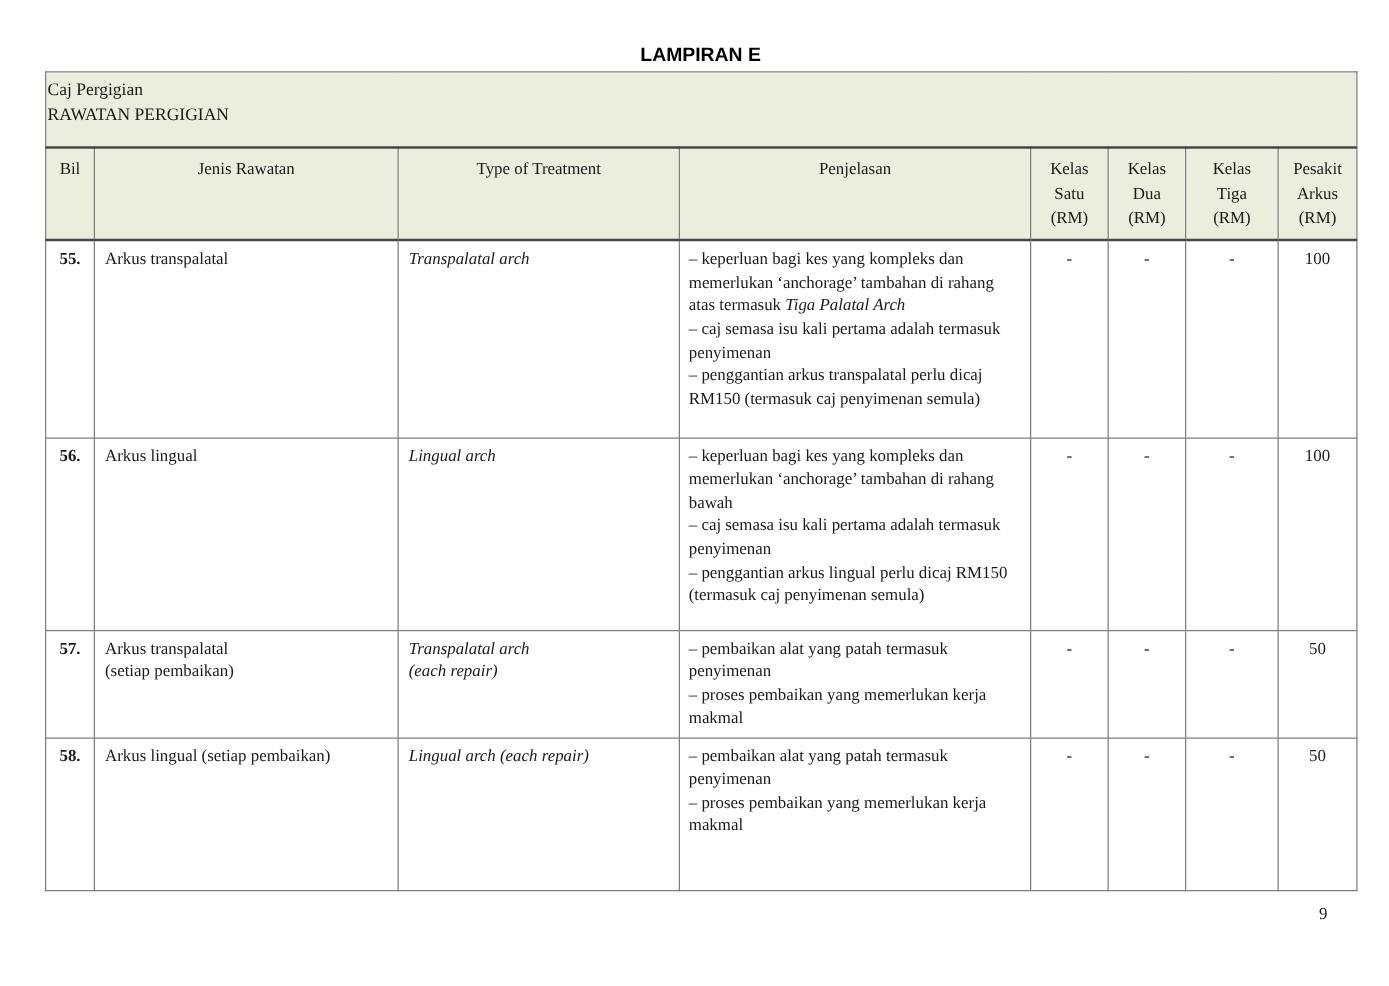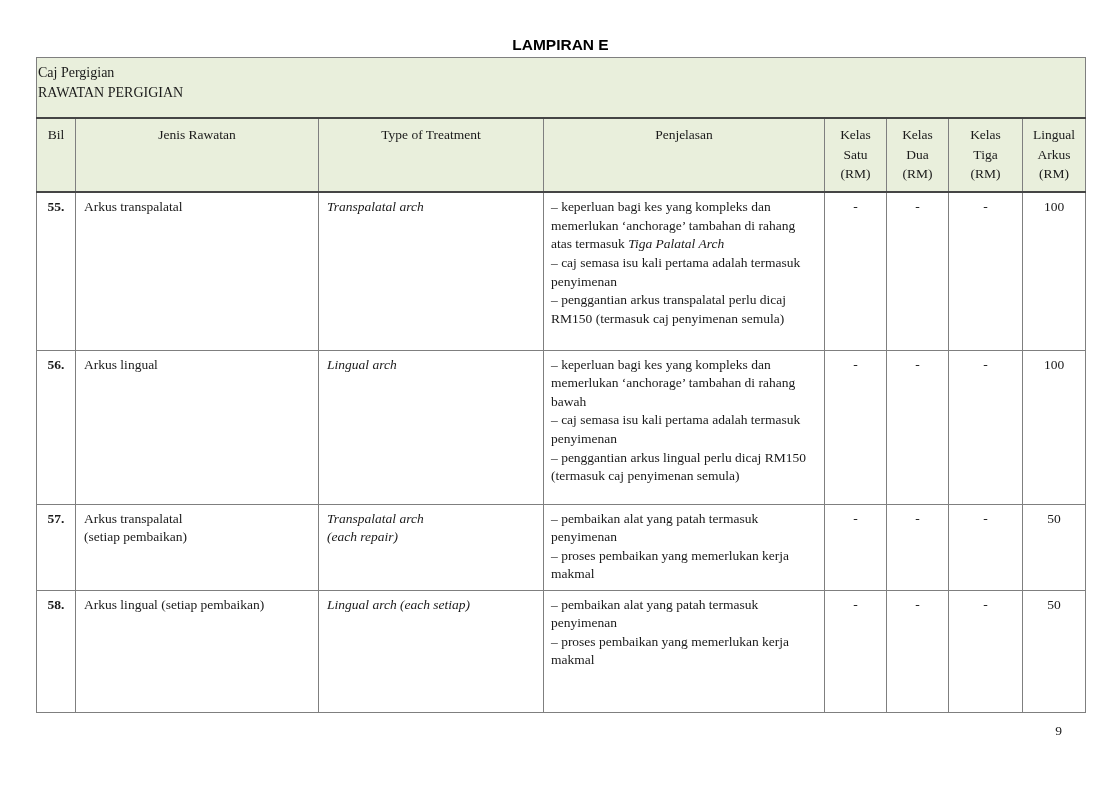--- a/index.html
+++ b/index.html
@@ -123,21 +123,21 @@
             <div>Kelas</div>
             <div>Dua</div>
             <div>(RM)</div>
           </td>
           <td>
             <div>Kelas</div>
             <div>Tiga</div>
             <div>(RM)</div>
           </td>
           <td>
-            <div>Lingual</div>
+            <div>Pesakit</div>
             <div>Arkus</div>
             <div>(RM)</div>
           </td>
         </tr>
     </thead>
     <tbody id="table-body">
         <tr>
           <td class="cell-bil">55.</td>
           <td class="cell-jenis">
             <div>Arkus transpalatal</div>
@@ -191,21 +191,21 @@
           <td class="cell-fee">-</td>
           <td class="cell-fee">-</td>
           <td class="cell-fee">50</td>
         </tr>
         <tr>
           <td class="cell-bil">58.</td>
           <td class="cell-jenis">
             <div>Arkus lingual (setiap pembaikan)</div>
           </td>
           <td class="cell-type">
-            <div>Lingual arch (each setiap)</div>
+            <div>Lingual arch (each repair)</div>
           </td>
           <td class="cell-penjelasan">
             <div><span>– pembaikan alat yang patah termasuk penyimenan</span></div>
             <div><span>– proses pembaikan yang memerlukan kerja makmal</span></div>
           </td>
           <td class="cell-fee">-</td>
           <td class="cell-fee">-</td>
           <td class="cell-fee">-</td>
           <td class="cell-fee">50</td>
         </tr>

